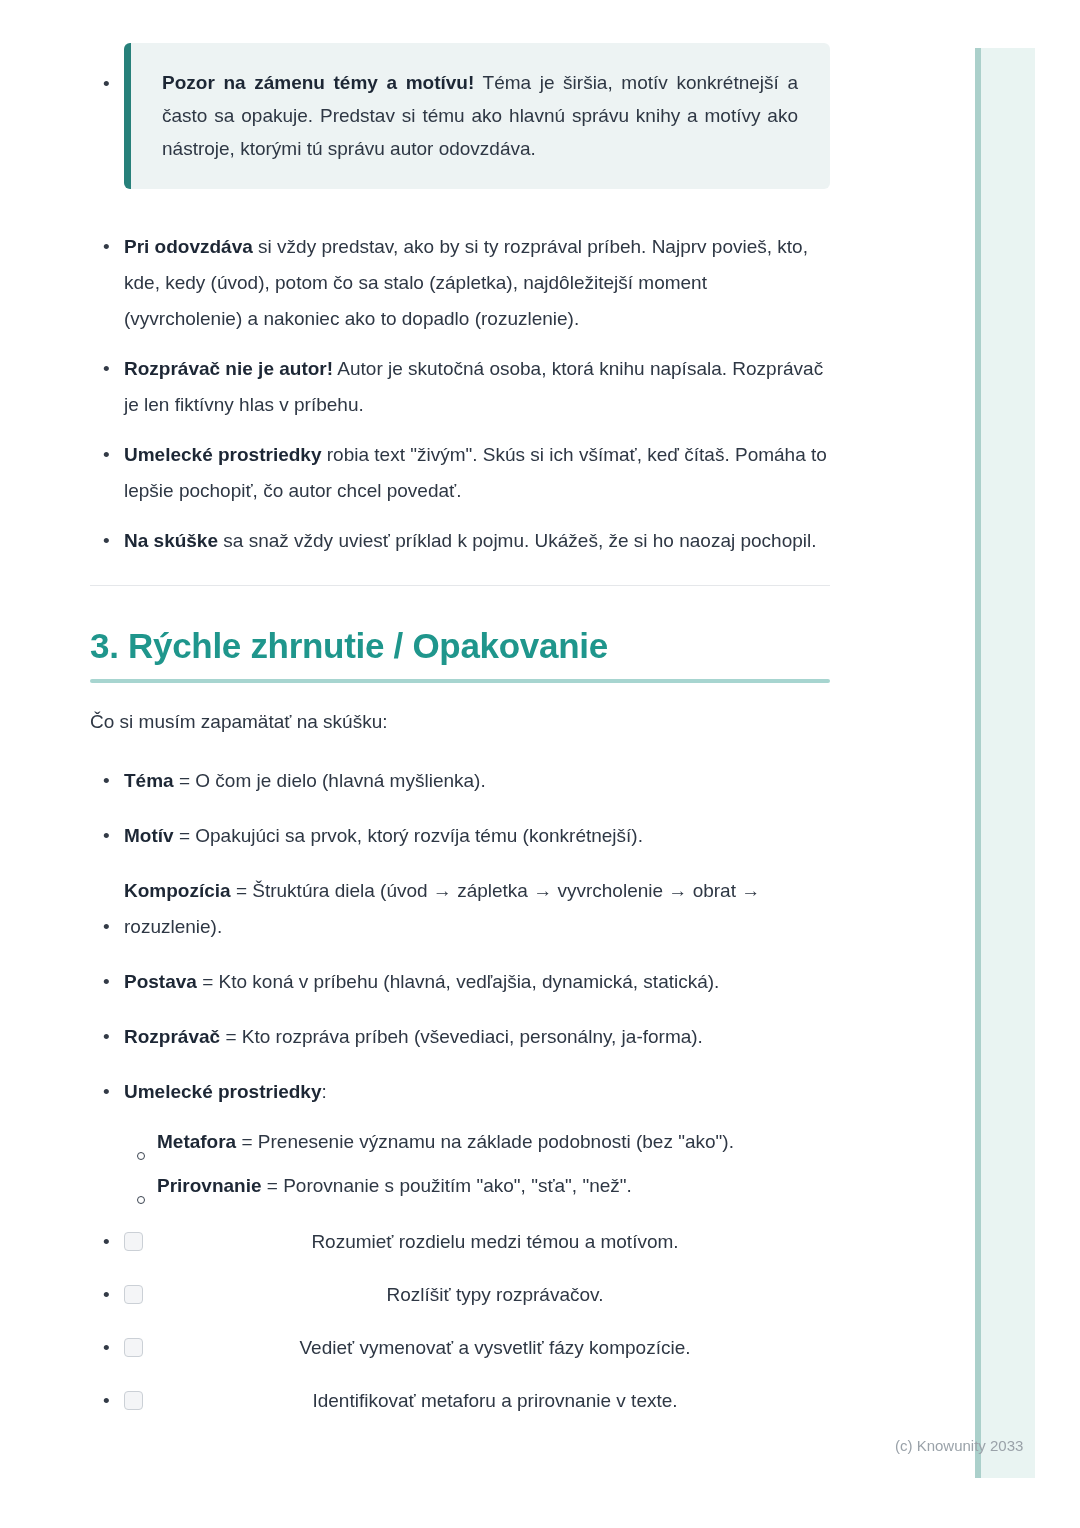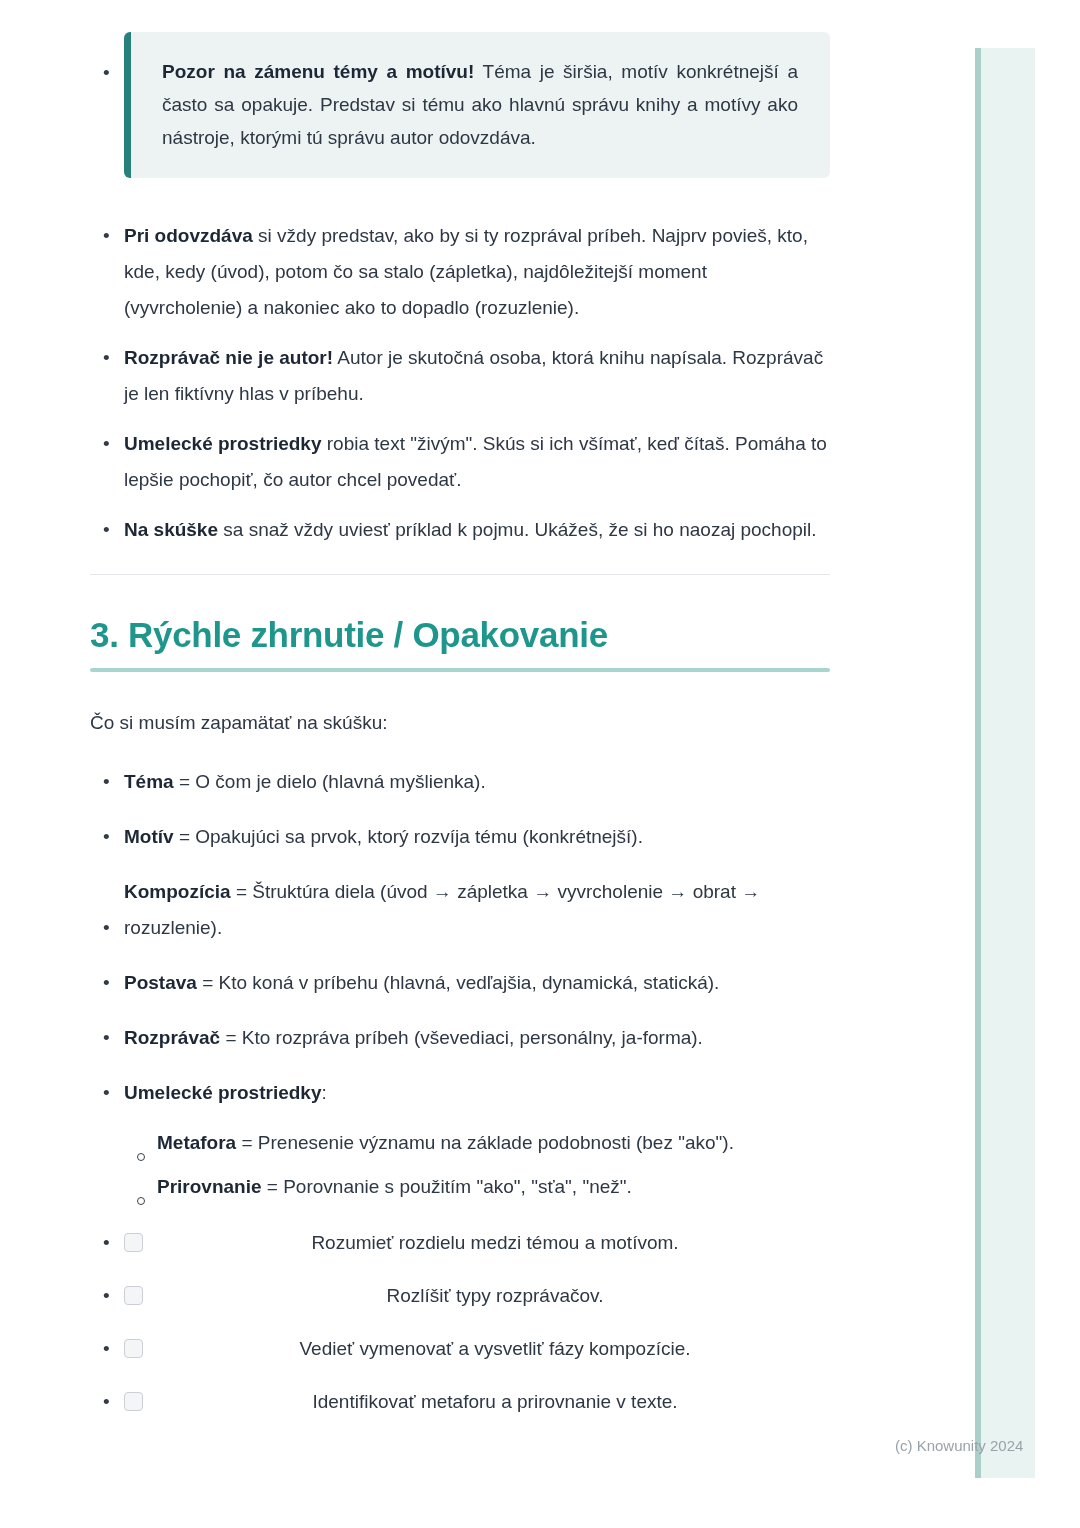--- a/index.html
+++ b/index.html
@@ -15,21 +15,21 @@
 
   
   .side-band {
     position: absolute; top: 48px; left: 975px;
     width: 60px; height: 1430px;
     background: #e9f4f2;
     border-left: 6px solid #abd0cb;
   }
 
   .content {
-    position: absolute; left: 90px; top: 32px; width: 740px;
+    position: absolute; left: 90px; top: 43px; width: 740px;
   }
 
   
   .row { display: flex; align-items: flex-start; }
   .li-bullet {
     flex: 0 0 21px; margin-left: 13px;
     color: #333b47; font-size: 19px; line-height: 36px;
   }
   .li-bullet::before { content: "•"; }
 
@@ -58,21 +58,21 @@
     margin-top: 40px;
     font-size: 35px; font-weight: bold;
     color: #1f968c;
     letter-spacing: -0.3px;
   }
   .heading-underline {
     margin-top: 13px;
     width: 740px; height: 4px;
     background: #a7d5d0; border-radius: 2px;
   }
-  .intro { margin-top: 36px; font-size: 19px; line-height: 30px; }
+  .intro { margin-top: 24px; font-size: 19px; line-height: 30px; }
 
   
   .summary { margin-top: 26px; }
   .summary-row { margin-bottom: 19px; align-items: flex-end; }
   .summary-text { flex: 1; font-size: 19px; line-height: 36px; }
 
   
   .sub-list { margin-top: -5px; margin-bottom: 20px; }
   .sub-row { display: flex; align-items: flex-end; margin-bottom: 8px; }
   .sub-marker {
@@ -198,15 +198,15 @@
       </div>
       <div class="row checklist-row">
         <span class="li-bullet"></span>
         <span class="checkbox"></span>
         <p class="check-label">Identifikovať metaforu a prirovnanie v texte.</p>
       </div>
     </div>
 
   </div>
 
-  <div class="watermark">(c) Knowunity 2024</div>
+  <div class="watermark">(c) Knowunity 2033</div>
 
 </div>
 
 </body></html>

